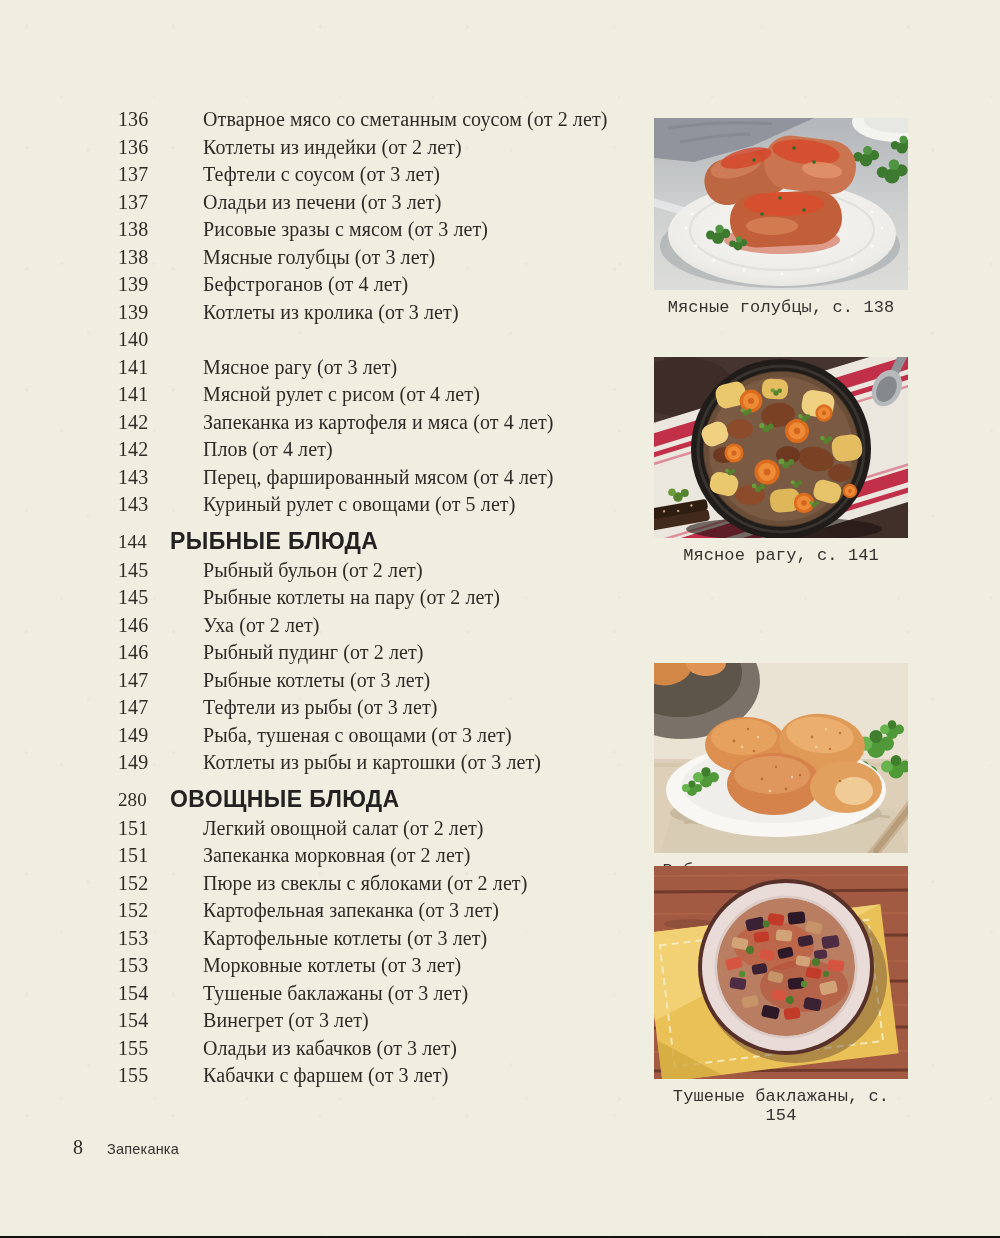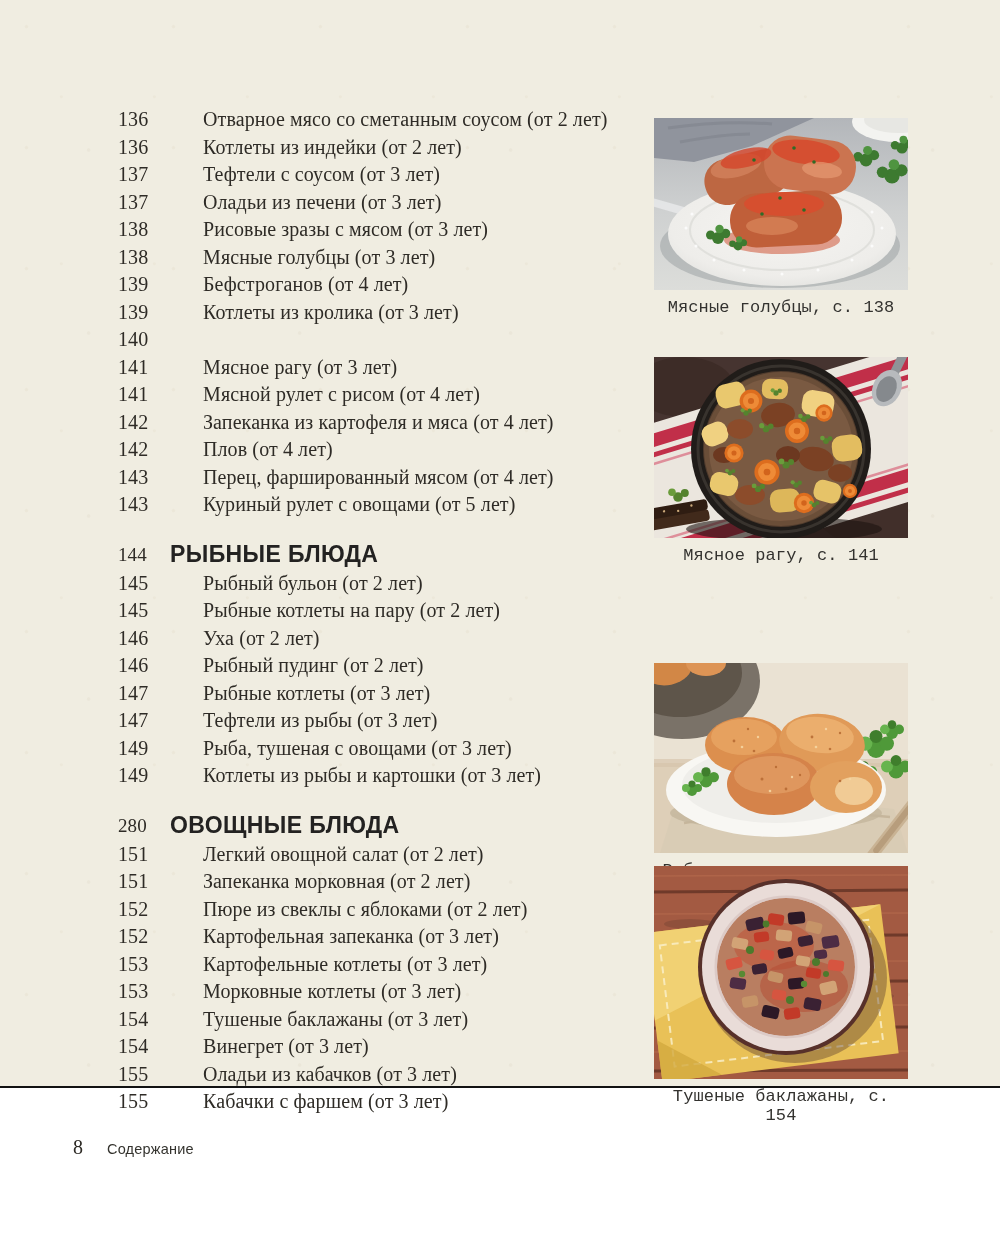--- a/index.html
+++ b/index.html
@@ -1,35 +1,35 @@
 <!DOCTYPE html>
 <html><head>
 <meta charset="utf-8">
 <style>
   html,body{margin:0;padding:0;}
   body{width:1000px;height:1238px;overflow:hidden;}
   .page{
-    position:relative;width:1000px;height:1088px;
+    position:relative;width:1000px;height:1238px;
     background-color:#f0ede1;
     background-image:
       radial-gradient(circle at 18% 22%, rgba(186,166,122,.08) 1.2px, transparent 2.2px),
       radial-gradient(circle at 66% 58%, rgba(186,166,122,.07) 1px, transparent 2px),
       radial-gradient(circle at 42% 82%, rgba(150,130,92,.06) 1.3px, transparent 2.2px);
     background-size:147px 121px, 93px 167px, 211px 183px;
   }
   
   .toc{position:absolute;left:118px;top:106px;width:545px;}
   .toc-row{
     display:flex;height:27.5px;line-height:27.5px;
     font-family:"Liberation Serif","DejaVu Serif",serif;
     font-size:20px;letter-spacing:.1px;color:#2e2b26;
   }
   .toc-row .num{flex:none;width:85px;}
   .toc-row .title{flex:1;white-space:nowrap;}
-  .toc-header{margin-top:20px;height:31px;line-height:31px;}
+  .toc-header{margin-top:7px;height:31px;line-height:31px;}
   .toc-header .num{width:52px;font-size:19px;}
   .toc-header .title{
     font-family:Liberation Sans, sans-serif;
     font-weight:700;font-size:23px;letter-spacing:.4px;color:#232221;
   }
   
   .photo-fig{position:absolute;left:654px;width:254px;margin:0;}
   .photo-fig svg{display:block;}
   .photo-fig figcaption{
     margin-top:8px;text-align:center;
@@ -491,17 +491,17 @@
         <circle cx="150" cy="118" r="3.2" fill="#588a34"></circle>
         <circle cx="88" cy="108" r="3.2" fill="#588a34"></circle>
         <circle cx="172" cy="108" r="3" fill="#4c7a2c"></circle>
       </g>
     </svg>
     <figcaption>Тушеные баклажаны, с. 154</figcaption>
   </figure>
 
   <div class="footer">
     <span class="pagenum">8</span>
-    <span class="label">Содержание</span>
+    <span class="label">Запеканка</span>
   </div>
 
   <div class="bottom-edge"></div>
 </div>
 
 </body></html>

